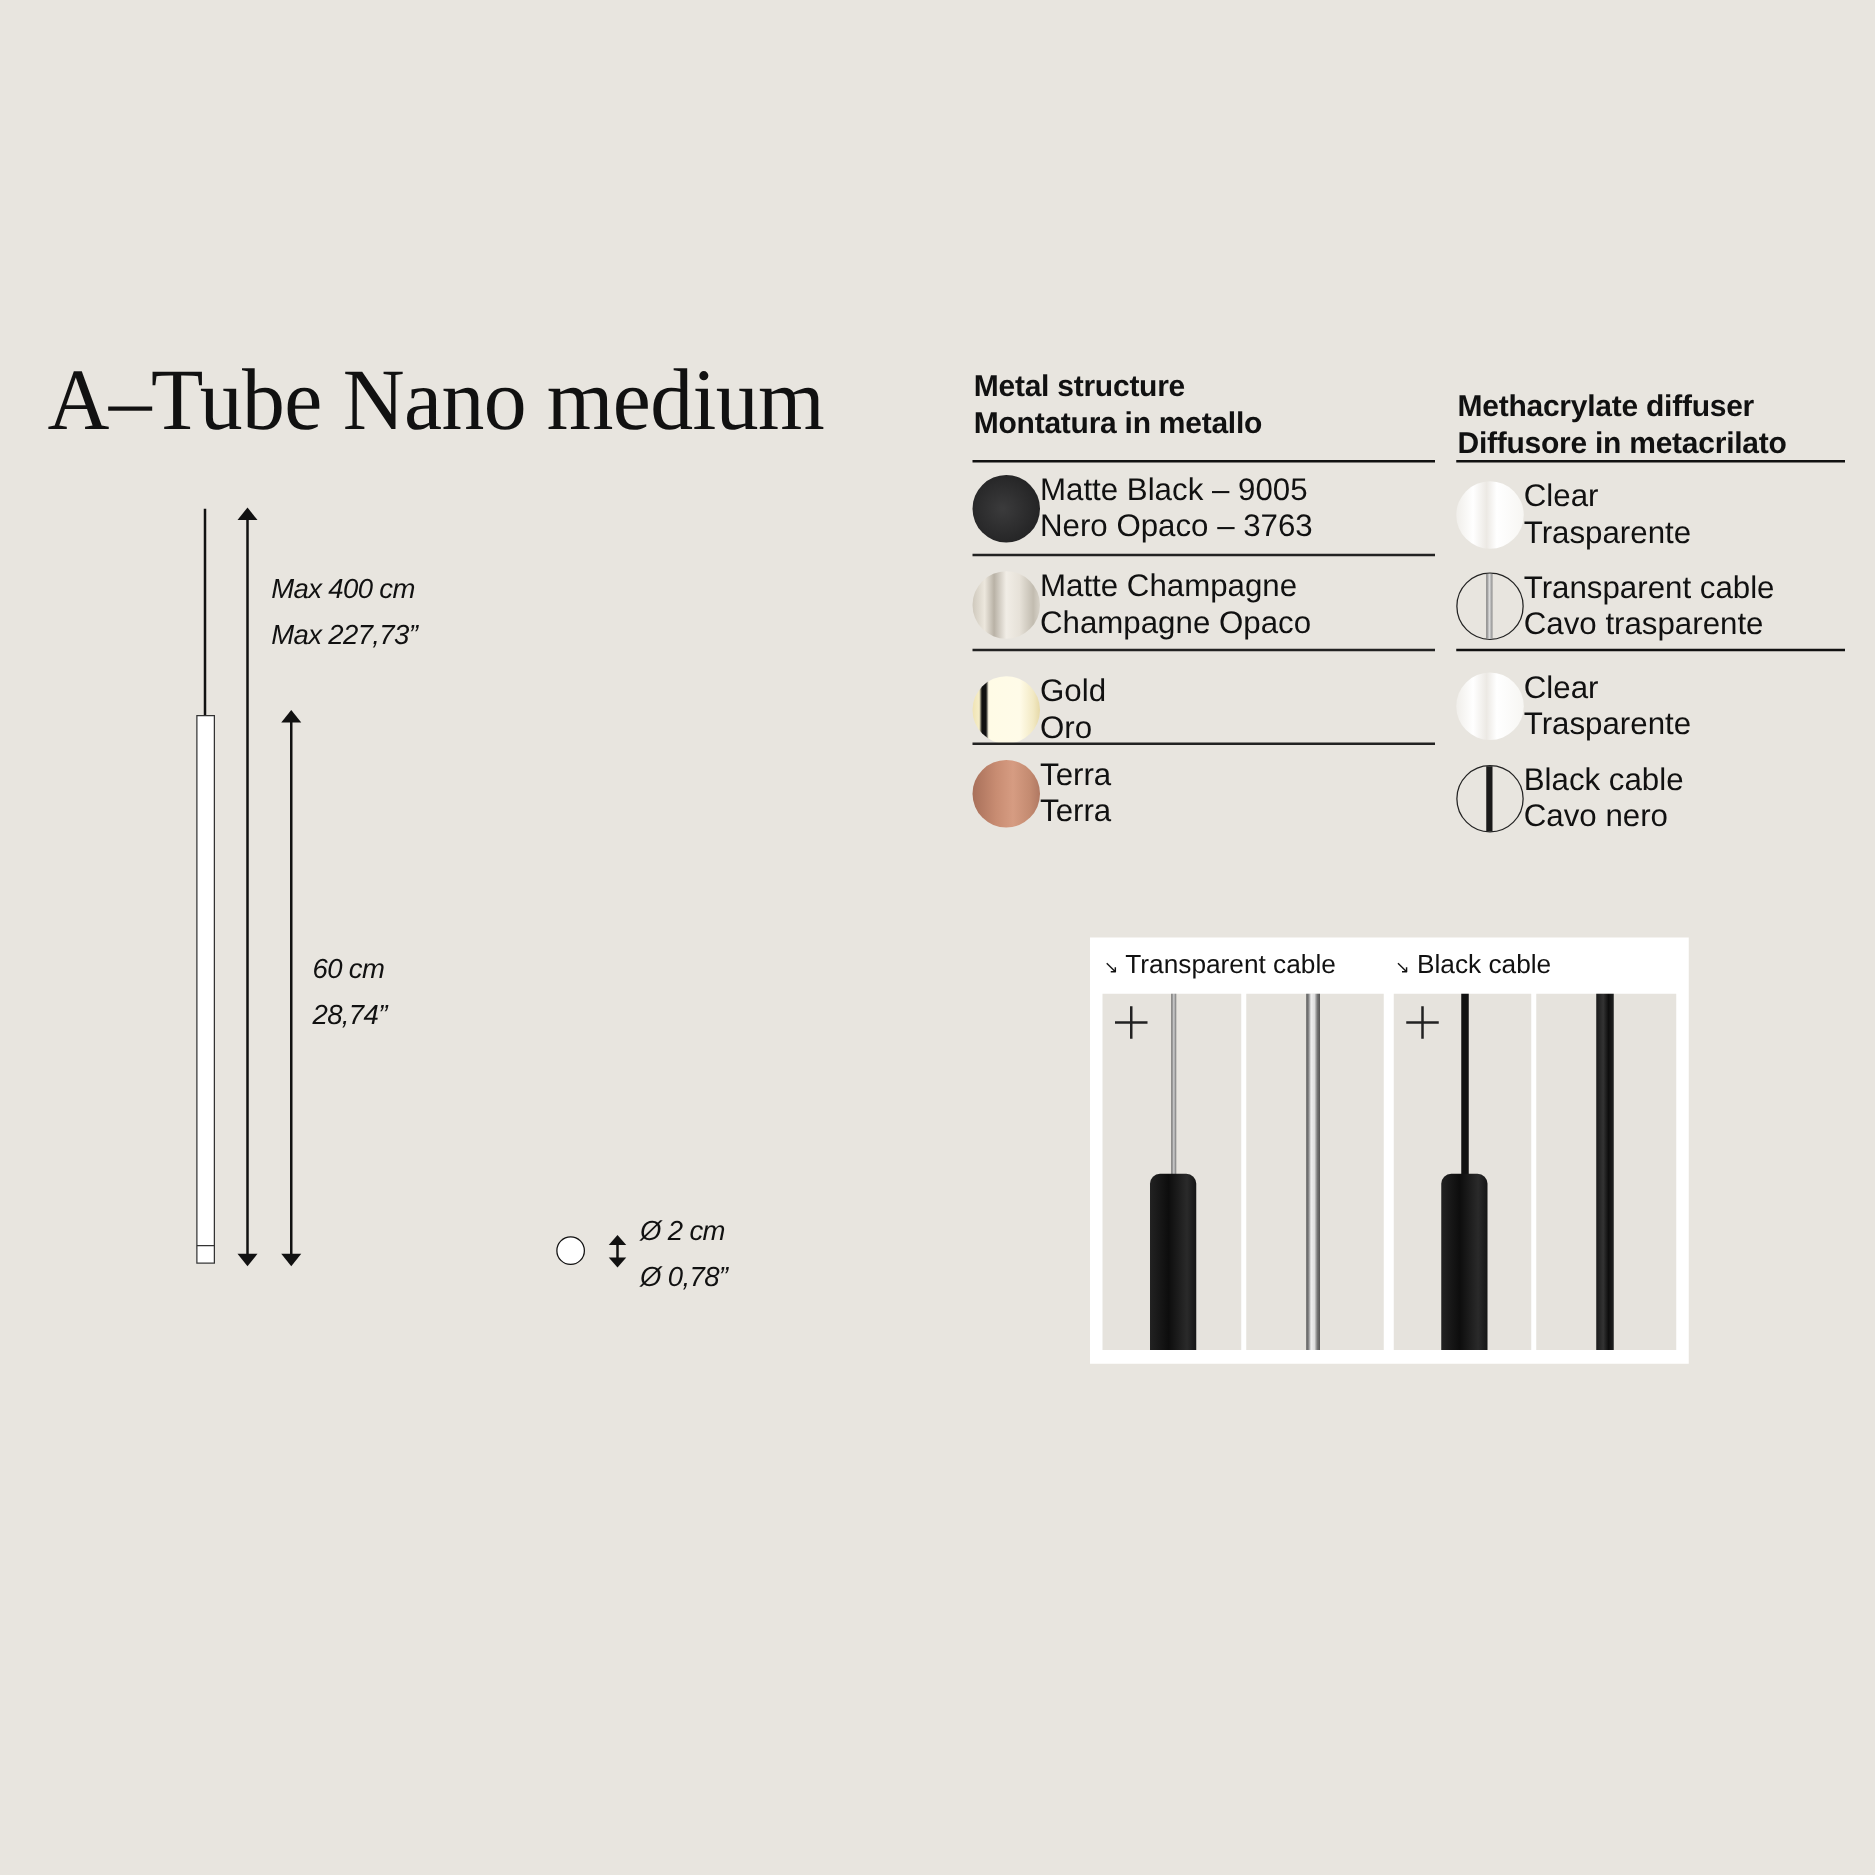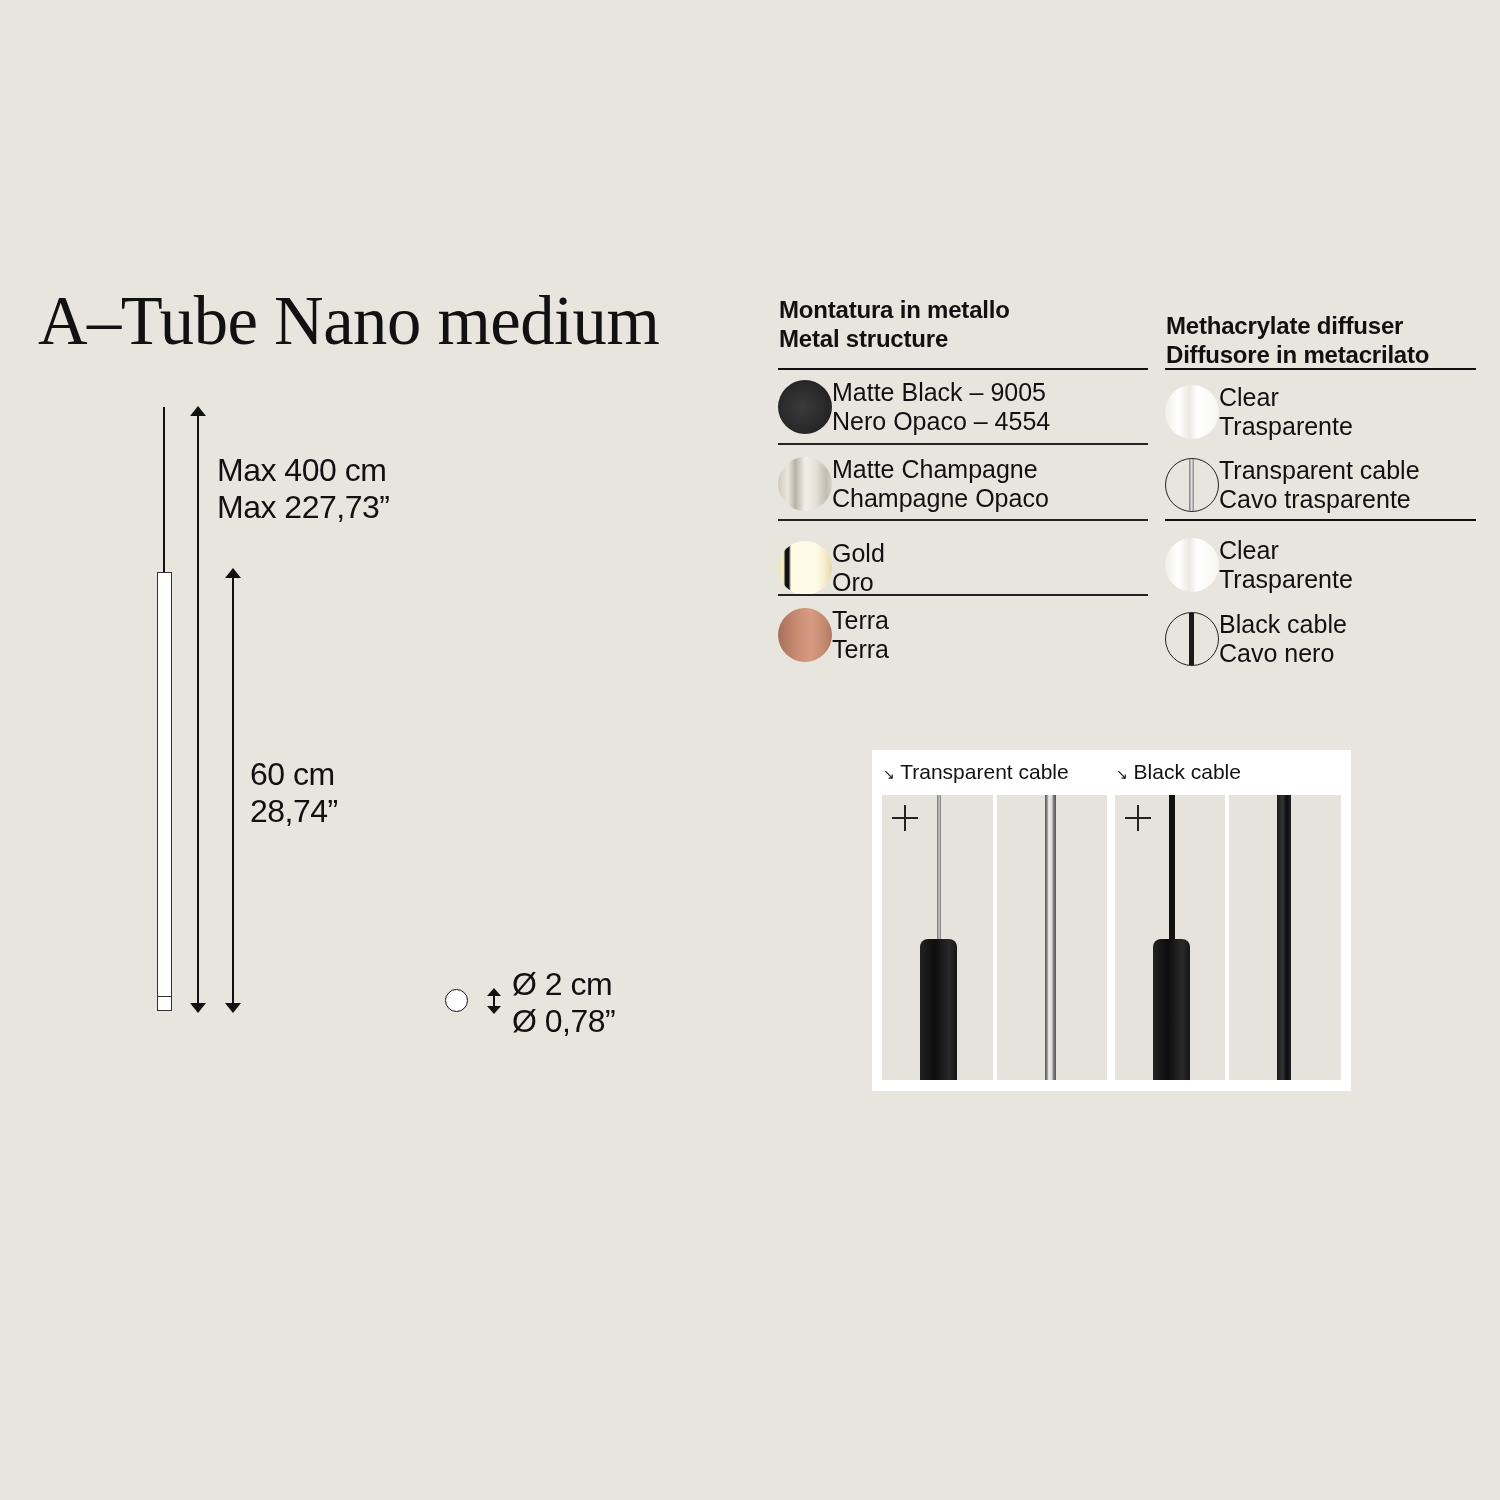--- a/index.html
+++ b/index.html
@@ -1,19 +1,19 @@
 <!DOCTYPE html>
 <html><head>
 <meta charset="utf-8">
 <style>
   html,body{margin:0;padding:0;}
   body{width:1500px;height:1500px;background:#e8e5df;position:relative;overflow:hidden;font-family:"Liberation Sans",sans-serif;color:#111;}
   .abs{position:absolute;}
   .title{left:38px;top:286px;font-family:"Liberation Serif",serif;font-size:70px;letter-spacing:-0.5px;line-height:1;white-space:nowrap;transform:scaleX(0.98);transform-origin:left;}
-  .dimtext{font-size:32px;line-height:37px;letter-spacing:-0.5px;}
+  .dimtext{font-size:22px;line-height:37px;letter-spacing:-0.5px;font-style:italic;}
   .col-h{font-size:24px;font-weight:bold;line-height:29px;letter-spacing:-0.2px;}
   .rule{height:2px;background:#111;}
   .thin{height:1.5px;background:#222;}
   .row{display:flex;align-items:center;}
   .sw{width:54px;height:54px;border-radius:50%;flex:none;}
   .lbl{font-size:25px;line-height:29px;margin-left:0;letter-spacing:0;}
   .vline{background:#111;width:2px;}
   .arrow-up{width:0;height:0;border-left:8px solid transparent;border-right:8px solid transparent;border-bottom:10px solid #111;}
   .arrow-down{width:0;height:0;border-left:8px solid transparent;border-right:8px solid transparent;border-top:10px solid #111;}
   .panel{left:872px;top:750px;width:479px;height:341px;background:#fff;}
@@ -53,30 +53,30 @@
     <div style="position:absolute;left:7px;top:7px;width:2px;height:12px;background:#111;"></div>
     <div style="position:absolute;left:1px;top:18px;border-left:7px solid transparent;border-right:7px solid transparent;border-top:8px solid #111;"></div>
   </div>
   <div class="abs dimtext" style="left:512px;top:966px;">
     <div>Ø 2 cm</div>
     <div>Ø 0,78”</div>
   </div>
 </div>
 
 <div class="abs" style="left:779px;top:295px;width:369px;">
+  <div class="col-h">Metal structure</div>
   <div class="col-h">Montatura in metallo</div>
-  <div class="col-h">Metal structure</div>
 </div>
 <div class="abs rule" style="left:778px;top:368px;width:370px;"></div>
 
 <div class="abs row" style="left:778px;top:378px;">
   <div class="sw" style="background:radial-gradient(circle at 45% 50%,#3b3b3c,#252526 70%,#1e1e1f);"></div>
   <div class="lbl">
     <div>Matte Black – 9005</div>
-    <div>Nero Opaco – 4554</div>
+    <div>Nero Opaco – 3763</div>
   </div>
 </div>
 <div class="abs thin" style="left:778px;top:443px;width:370px;"></div>
 
 <div class="abs row" style="left:778px;top:455px;">
   <div class="sw" style="background:linear-gradient(90deg,#cfc9bd 0%,#ece7dd 18%,#b9b2a6 32%,#f1ede6 50%,#e6e1d8 70%,#c2bcb0 90%,#d8d3c9 100%);"></div>
   <div class="lbl">
     <div>Matte Champagne</div>
     <div>Champagne Opaco</div>
   </div>

